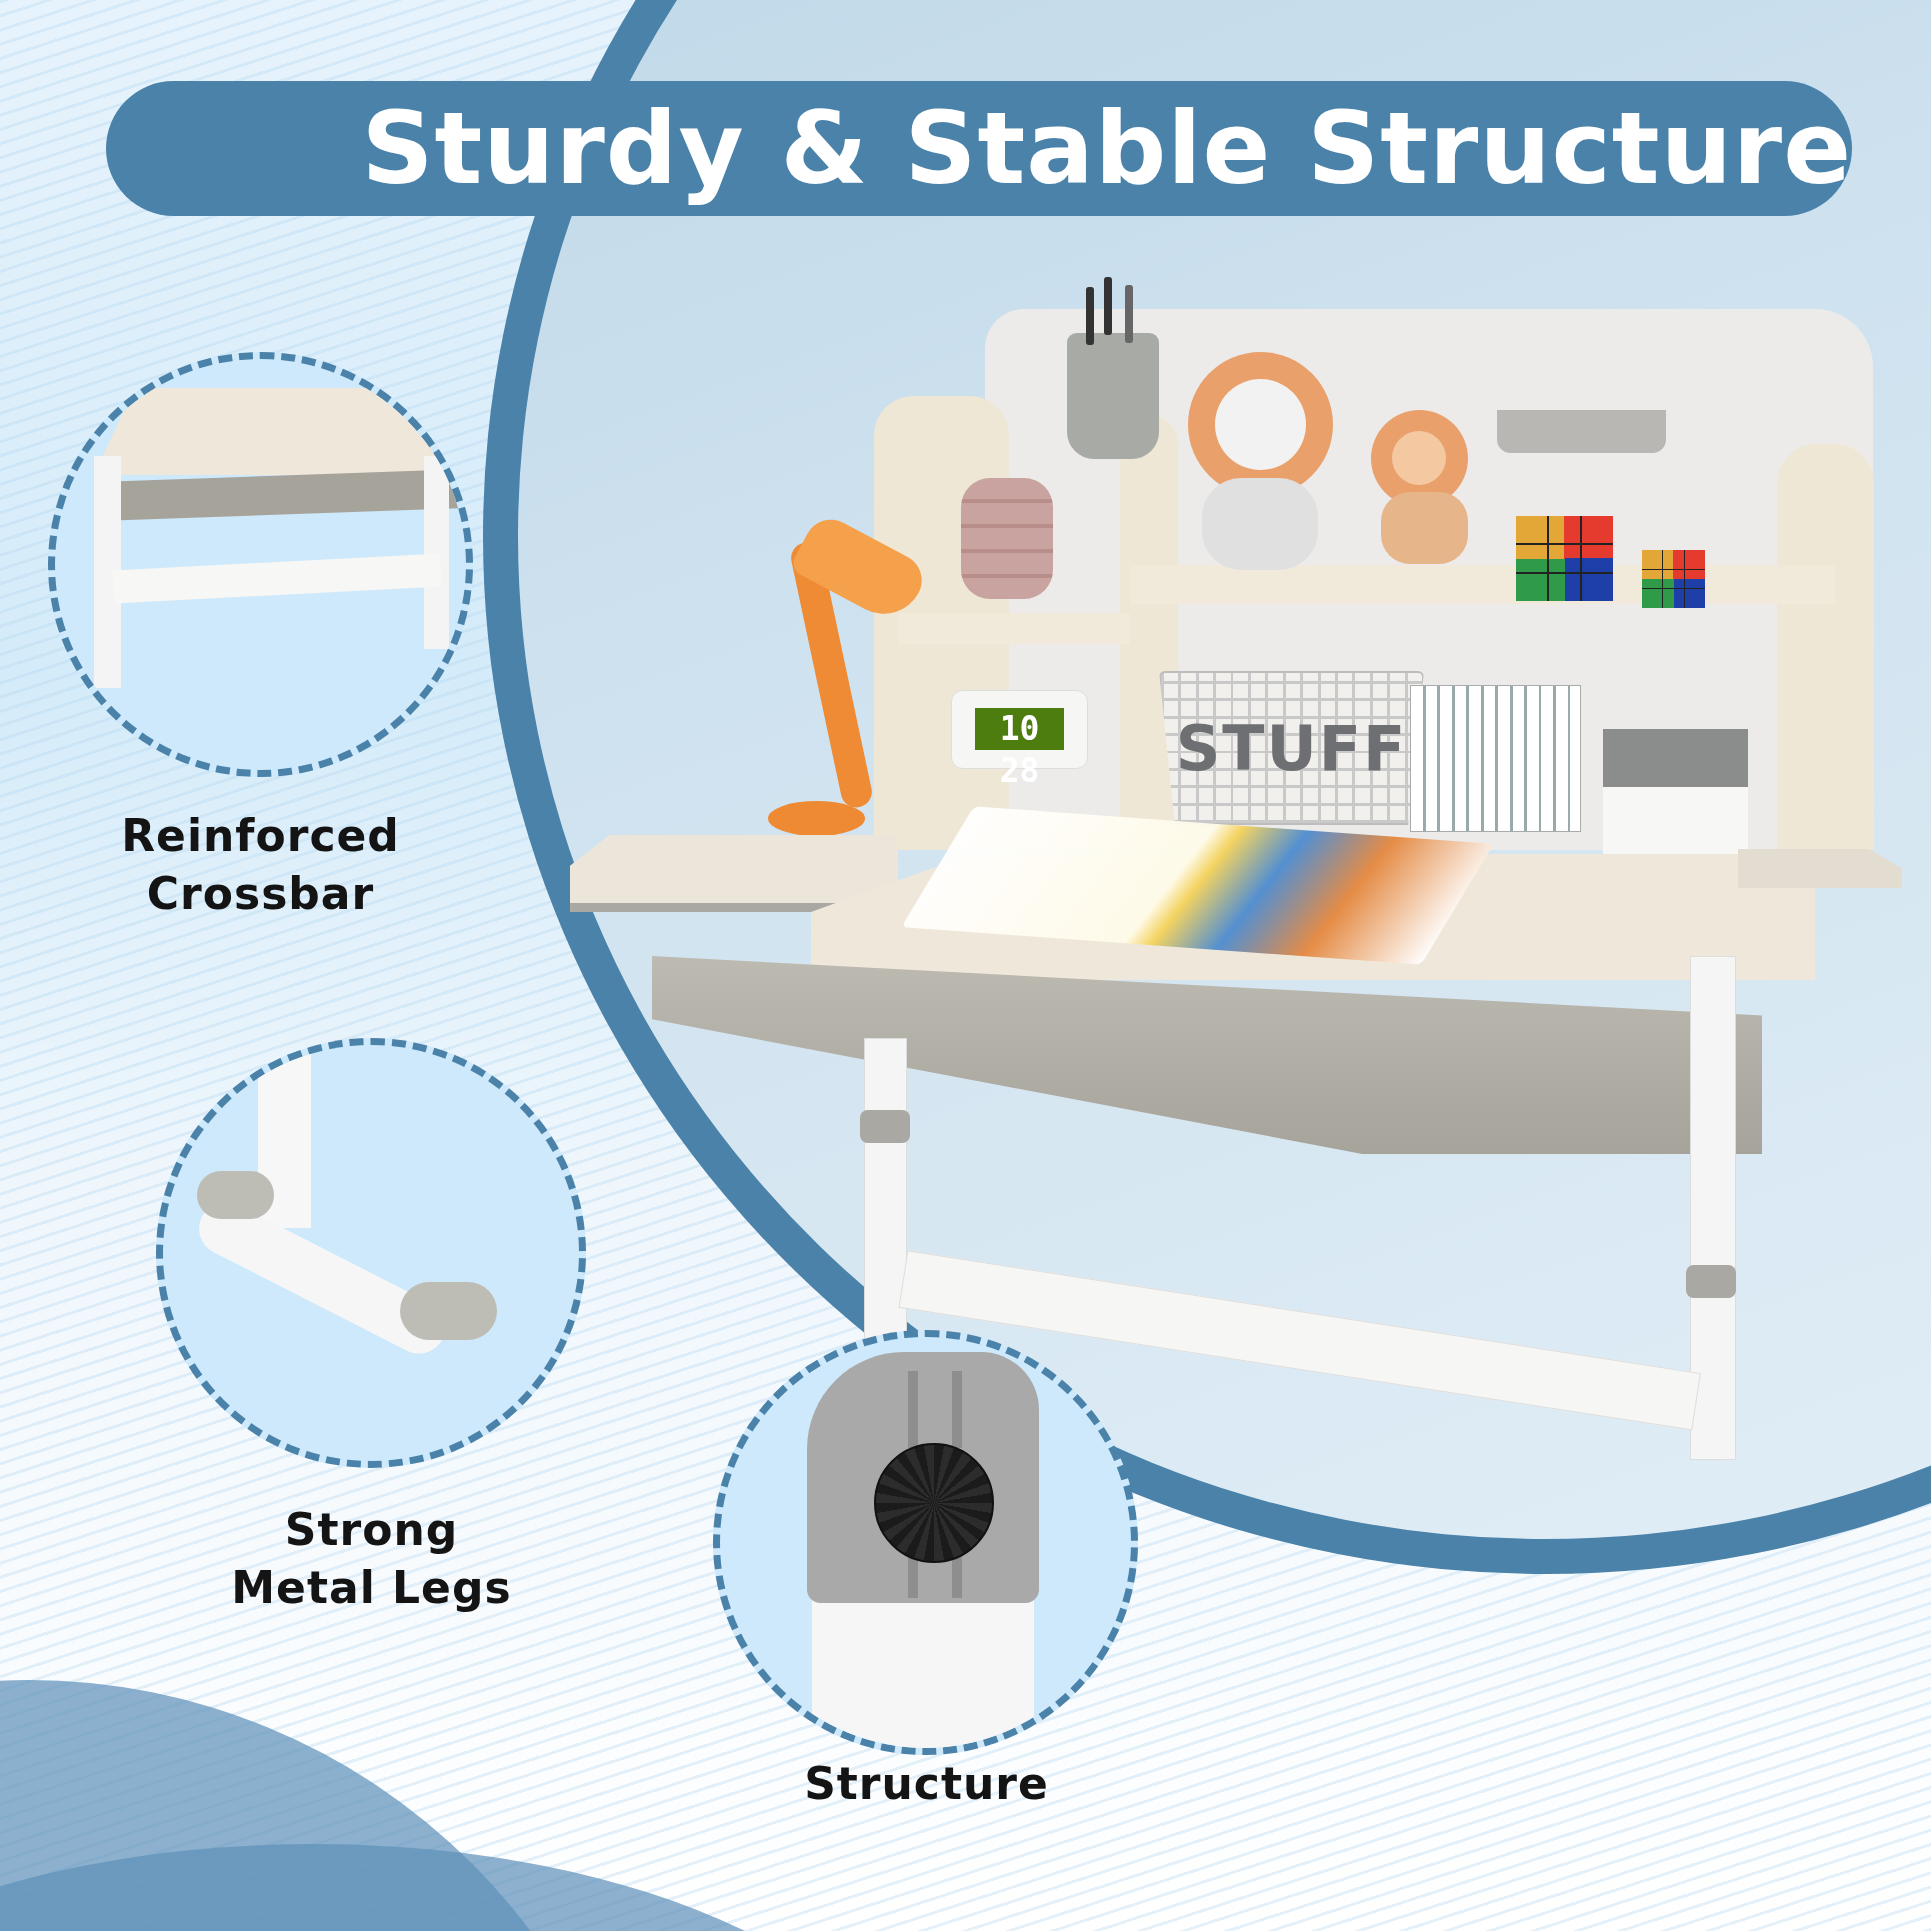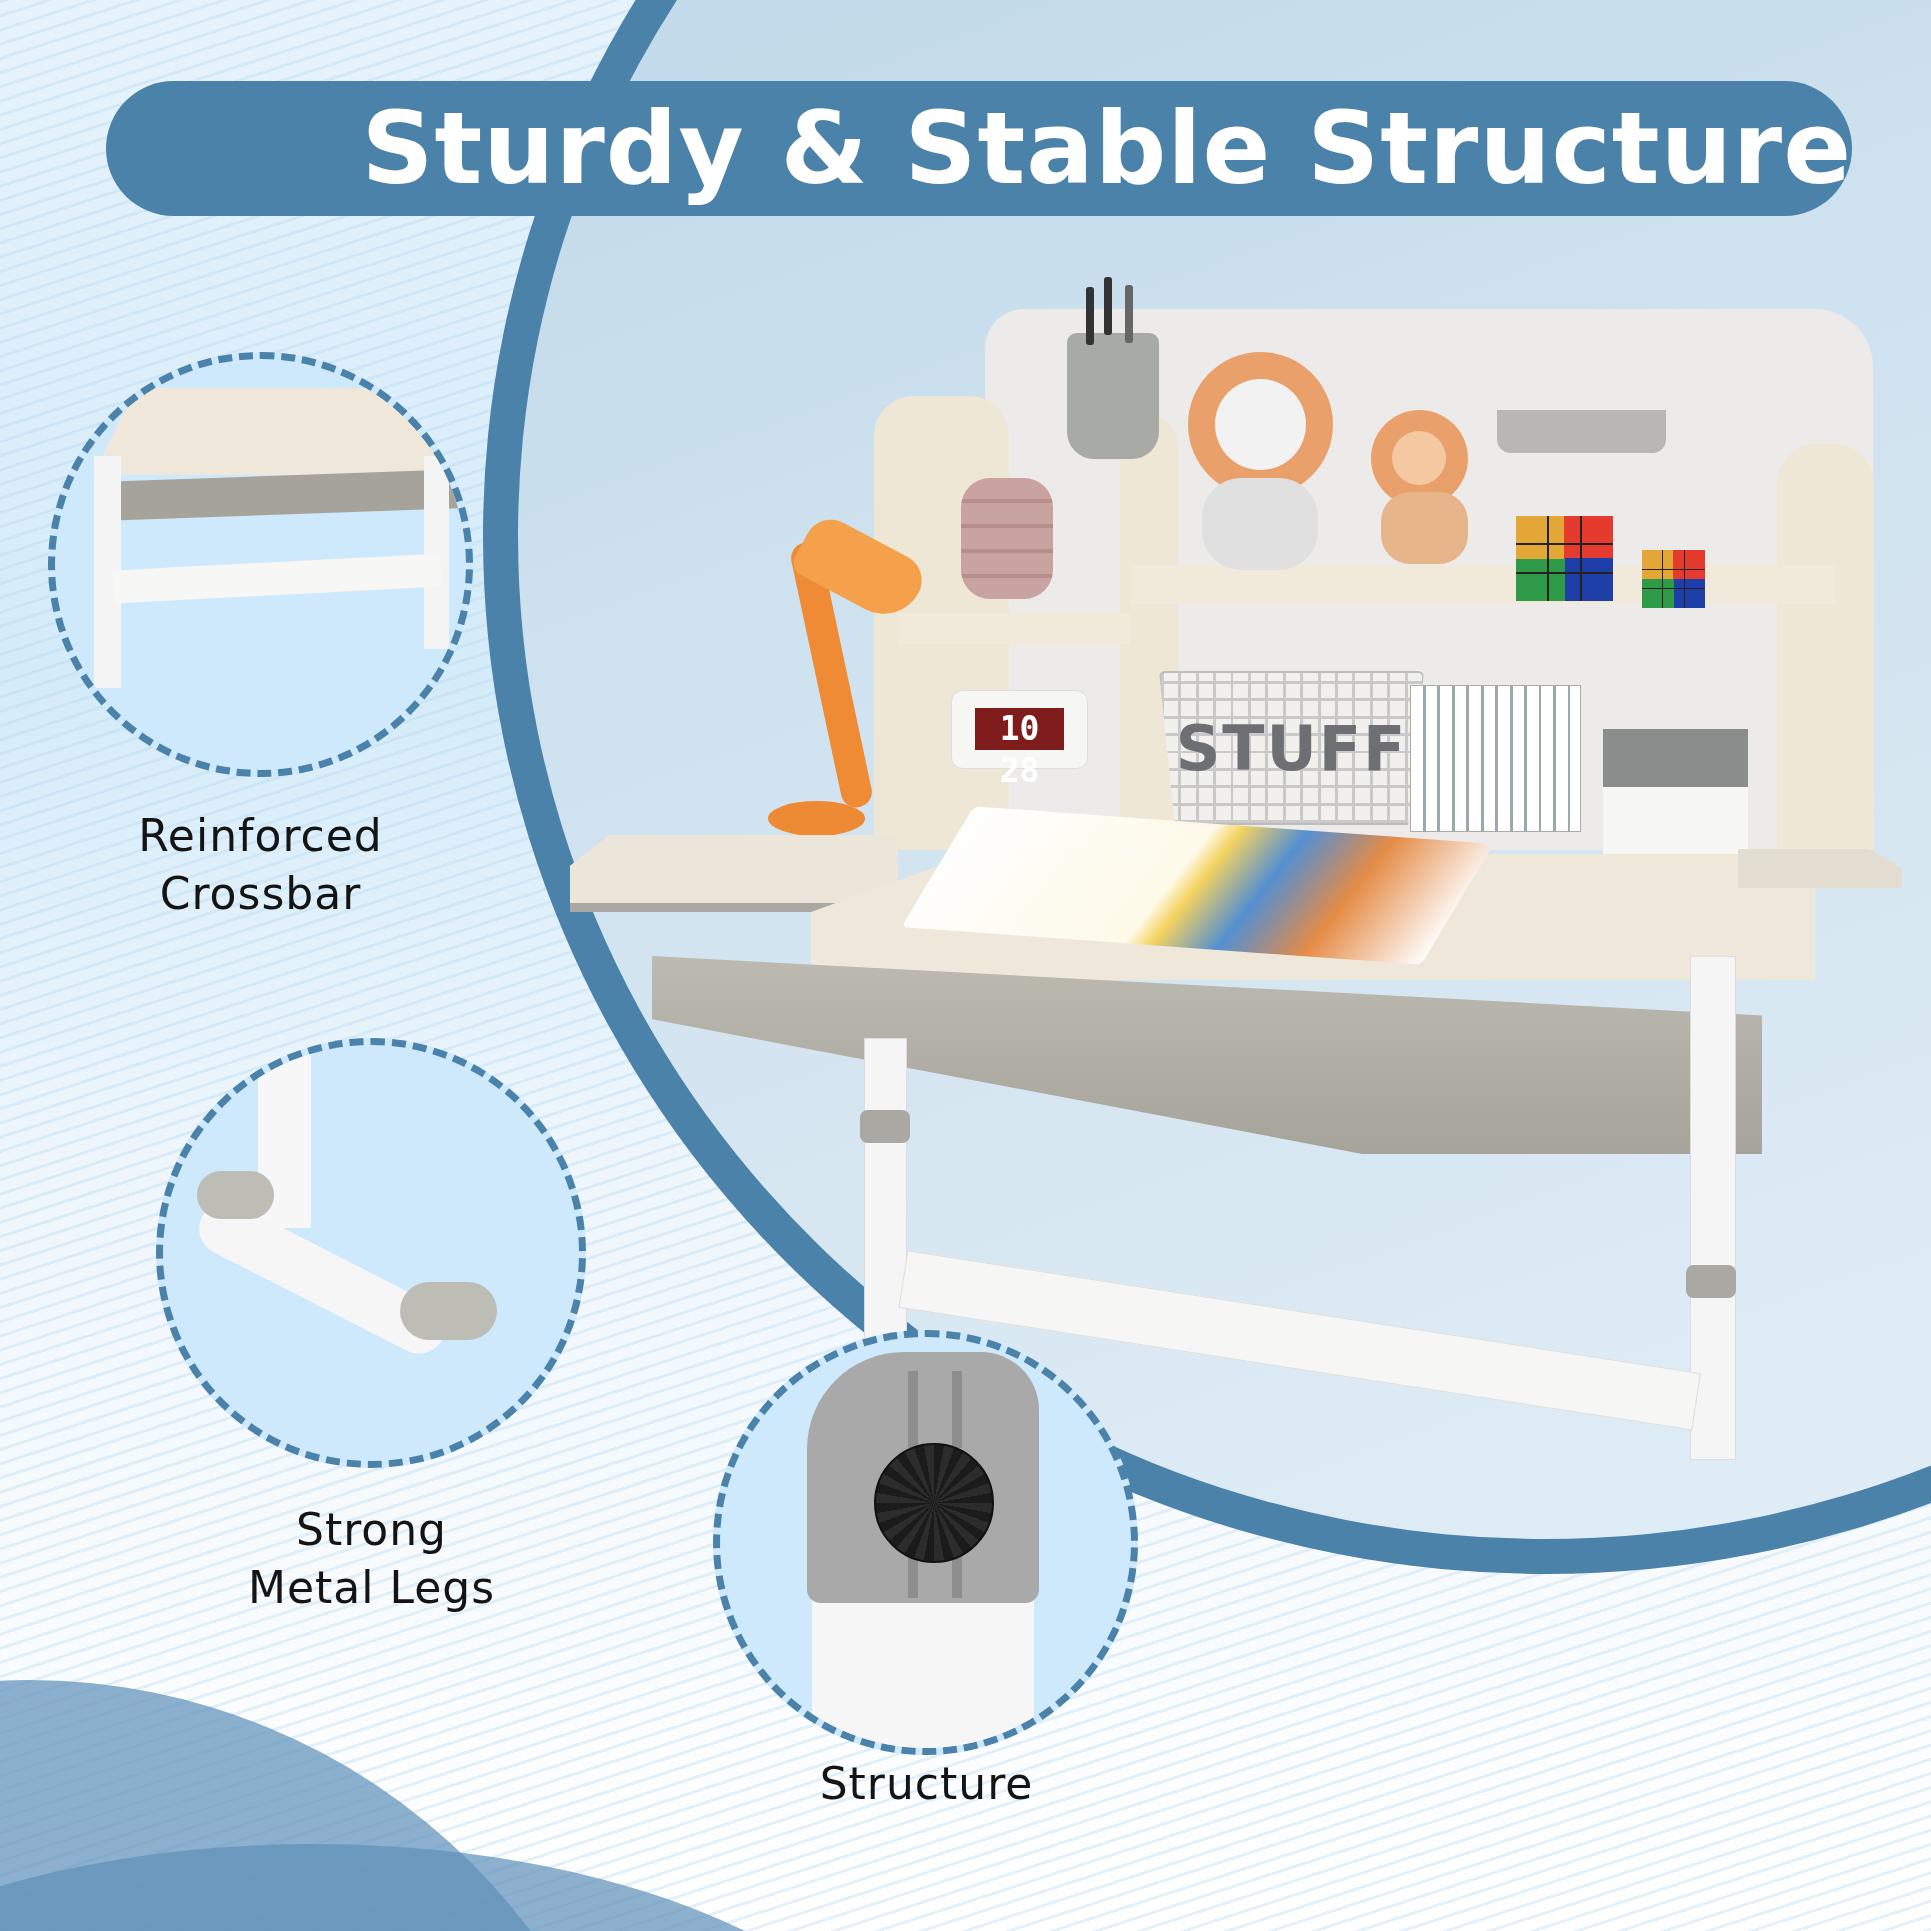--- a/index.html
+++ b/index.html
@@ -47,21 +47,21 @@
   .wall-tray { position: absolute; left: 927px; top: 111px; width: 169px; height: 43px; background: #b8b7b3; border-radius: 0 0 13.5px 13.5px; }
   .pen-cup { position: absolute; left: 497px; top: 34px; width: 92px; height: 126px; background: #a8aaa6; border-radius: 9.7px 9.7px 27px 27px; }
   .pen { position: absolute; width: 7.7px; height: 58px; background: #333; border-radius: 2.9px; }
   .lion { position: absolute; border-radius: 50%; background: #e9a06a; }
   .lion-face { position: absolute; border-radius: 50%; background: #f2f2f2; }
   .cube { position: absolute; background:
     linear-gradient(90deg, transparent 32%, #222 32% 34%, transparent 34% 66%, #222 66% 68%, transparent 68%),
     linear-gradient(0deg, transparent 32%, #222 32% 34%, transparent 34% 66%, #222 66% 68%, transparent 68%),
     conic-gradient(#e53b2e 0 25%, #1f3fa8 0 50%, #2f9a48 0 75%, #e3a737 0); }
   .clock { position: absolute; left: 381px; top: 391px; width: 135px; height: 77px; background: #f6f6f4; border-radius: 11.6px; border: 1.9px solid #ddd; }
-  .clock-face { position: absolute; left: 23px; top: 17.4px; width: 89px; height: 42px; background: #7f1d1d; color: #fff; font-size: 33px; font-weight: bold; text-align: center; line-height: 42px; font-family: "DejaVu Sans Mono", monospace; }
+  .clock-face { position: absolute; left: 23px; top: 17.4px; width: 89px; height: 42px; background: #4d7c0f; color: #fff; font-size: 33px; font-weight: bold; text-align: center; line-height: 42px; font-family: "DejaVu Sans Mono", monospace; }
   .basket { position: absolute; left: 589px; top: 372px; width: 261px; height: 150px;
     background: repeating-linear-gradient(90deg, #c9c9c9 0 2.9px, transparent 2.9px 17.4px), repeating-linear-gradient(0deg, #c9c9c9 0 2.9px, transparent 2.9px 17.4px), #f2f0ec;
     border: 2.9px solid #bdbdbd; border-radius: 5.8px; clip-path: polygon(0 0, 100% 0, 94% 100%, 6% 100%); }
   .basket-label { position: absolute; left: 0; right: 0; top: 39px; text-align: center; font-size: 62px; font-weight: bold; color: #6d6f72; letter-spacing: 1.9px; }
   .markers { position: absolute; left: 840px; top: 386px; width: 169px; height: 145px; background: repeating-linear-gradient(90deg,#fff 0 11.6px,#9aa 11.6px 14.5px); border: 1.9px solid #aaa; }
   .fox-box { position: absolute; left: 1033px; top: 430px; width: 145px; height: 145px; background: #f7f7f5; }
   .fox-top { position: absolute; left: 0; top: 0; width: 145px; height: 58px; background: #8b8c8c; }
   .lamp-base { position: absolute; left: 198px; top: 502px; width: 97px; height: 35px; border-radius: 50%; background: #ef8a34; }
   .lamp-arm { position: absolute; left: 246px; top: 241px; width: 31px; height: 270px; background: #f08b35; border-radius: 15.4px; transform: rotate(-12deg); }
   .lamp-head { position: absolute; left: 227px; top: 237px; width: 126px; height: 66px; background: #f5a04a; border-radius: 39px 39px 58px 19.3px; transform: rotate(28deg); }
@@ -78,21 +78,21 @@
   .crossbar { position: absolute; left: 333px; top: 951px; width: 801px; height: 56px; background: #f6f6f4; transform: rotate(8.8deg); transform-origin: left center; border: 1px solid #ddd; }
   
   .detail-circle {
     position: absolute; border-radius: 50%; border: 7.7px dashed #4a82a9; background: #cde9fb; overflow: hidden; box-sizing: border-box; z-index: 4;
   }
   .c1 { left: 48px; top: 352px; width: 425px; height: 425px; }
   .c2 { left: 156px; top: 1038px; width: 430px; height: 430px; }
   .c3 { left: 713px; top: 1330px; width: 425px; height: 425px; }
   .caption {
     position: absolute; z-index: 6; text-align: center; color: #141414; font-size: 44px; line-height: 58px;
-    font-family: "DejaVu Sans", sans-serif; font-weight: 400; letter-spacing: 1px;
+    font-family: "DejaVu Sans", sans-serif; font-weight: 700; letter-spacing: 1px;
   }
   .cap1 { left: 77px; top: 807px; width: 367px; }
   .cap2 { left: 193px; top: 1501px; width: 357px; }
   .cap3 { left: 743px; top: 1755px; width: 367px; }
   
   .c1-top { position: absolute; left: 39px; top: 29px; width: 406px; height: 87px; background: #efe8da; clip-path: polygon(10% 0,100% 0,100% 100%,0 100%); }
   .c1-drawer { position: absolute; left: 58px; top: 116px; width: 367px; height: 39px; background: #a6a39b; transform: rotate(-2deg); }
   .c1-leg-l { position: absolute; left: 39px; top: 97px; width: 27px; height: 232px; background: #f4f4f4; }
   .c1-leg-r { position: absolute; left: 369px; top: 97px; width: 25px; height: 193px; background: #f4f4f4; }
   .c1-bar { position: absolute; left: 58px; top: 203px; width: 328px; height: 33px; background: #f7f7f5; transform: rotate(-3deg); }

